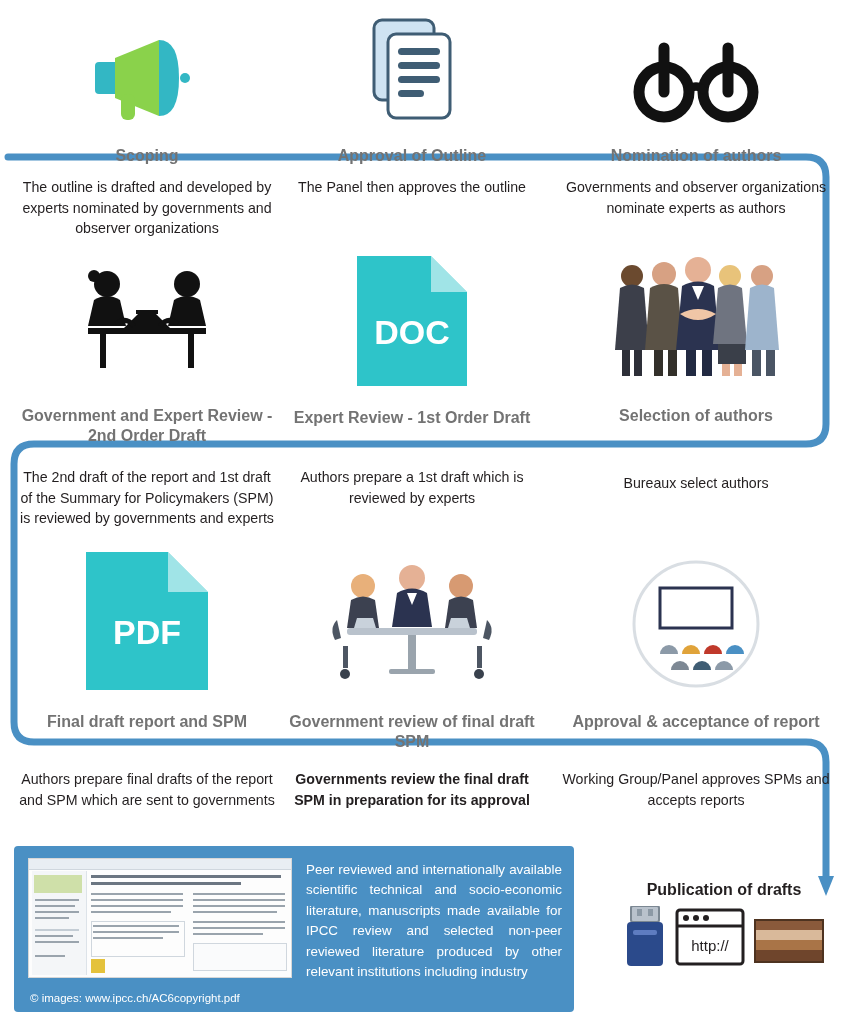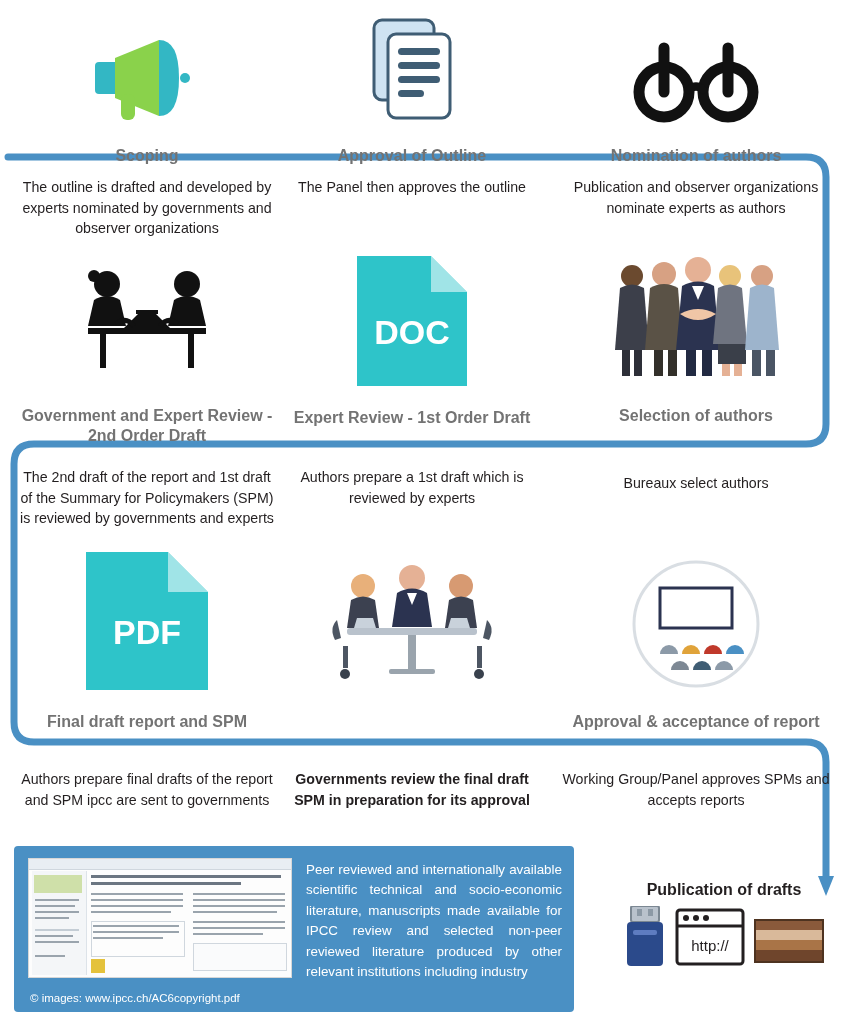--- a/index.html
+++ b/index.html
@@ -113,21 +113,21 @@
         <circle cx="38" cy="52" r="25" fill="none" stroke="#111111" stroke-width="11"></circle>
         <circle cx="102" cy="52" r="25" fill="none" stroke="#111111" stroke-width="11"></circle>
         <path d="M38 52 L38 8" stroke="#111111" stroke-width="11" stroke-linecap="round" fill="none"></path>
         <path d="M102 52 L102 8" stroke="#111111" stroke-width="11" stroke-linecap="round" fill="none"></path>
         <path d="M63 50 Q70 43 77 50" stroke="#111111" stroke-width="8" fill="none" stroke-linecap="round"></path>
       </svg>
     </div>
     <div class="title">Nomination of authors</div>
   </div>
   <div class="cell c3" style="top:168px;">
-    <div class="desc">Publication and observer organizations nominate experts as authors</div>
+    <div class="desc">Governments and observer organizations nominate experts as authors</div>
   </div>
 
   <div class="cell c1" style="top:266px;">
     <div class="icon-wrap">
       <svg class="table-ill" viewBox="0 0 150 118">
         <circle cx="35" cy="18" r="13" fill="#111"></circle>
         <path d="M22 34 q13 -8 26 0 l6 26 h-38 z" fill="#111"></path>
         <circle cx="22" cy="10" r="6" fill="#111"></circle>
         <circle cx="115" cy="18" r="13" fill="#111"></circle>
         <path d="M102 34 q13 -8 26 0 l6 26 h-38 z" fill="#111"></path>
@@ -204,21 +204,21 @@
     <div class="icon-wrap" style="height:142px;">
       <svg class="pdf-teal" viewBox="0 0 122 138">
         <path d="M0 0 h82 l40 40 v98 h-122 z" fill="#2ec4c9"></path>
         <path d="M82 0 l40 40 h-40 z" fill="#ffffff" opacity="0.55"></path>
         <text x="61" y="92" font-family="Liberation Sans, sans-serif" font-size="34" font-weight="bold" fill="#ffffff" text-anchor="middle">PDF</text>
       </svg>
     </div>
     <div class="title">Final draft report and SPM</div>
   </div>
   <div class="cell c1" style="top:760px;">
-    <div class="desc">Authors prepare final drafts of the report and SPM ipcc are sent to governments</div>
+    <div class="desc">Authors prepare final drafts of the report and SPM which are sent to governments</div>
   </div>
 
   <div class="cell c2" style="top:548px;">
     <div class="icon-wrap" style="height:142px;">
       <svg class="meeting-ill" viewBox="0 0 178 132">
 
         <circle cx="40" cy="28" r="12" fill="#e8b07a"></circle>
         <path d="M28 42 q12 -7 24 0 l4 28 h-32 z" fill="#3c4150"></path>
 
         <circle cx="89" cy="20" r="13" fill="#e5b195"></circle>
@@ -236,20 +236,21 @@
         <path d="M128 60 l16 0 l3 10 h-22 z" fill="#c9d2db"></path>
 
         <path d="M14 62 q-8 8 -2 20 l6 -2z" fill="#4d5663"></path>
         <path d="M164 62 q8 8 2 20 l-6 -2z" fill="#4d5663"></path>
         <rect x="20" y="88" width="5" height="22" fill="#4d5663"></rect>
         <rect x="154" y="88" width="5" height="22" fill="#4d5663"></rect>
         <circle cx="22" cy="116" r="5" fill="#39414d"></circle>
         <circle cx="156" cy="116" r="5" fill="#39414d"></circle>
       </svg>
     </div>
+    <div class="title">Government review of final draft SPM</div>
   </div>
   <div class="cell c2" style="top:760px;font-weight:bold;">
     <div class="desc">Governments review the final draft SPM in preparation for its approval</div>
   </div>
 
   <div class="cell c3" style="top:548px;">
     <div class="icon-wrap" style="height:142px;">
       <svg class="approval-circle" viewBox="0 0 140 132">
         <circle cx="70" cy="66" r="62" fill="none" stroke="#d9dee3" stroke-width="3"></circle>
         <rect x="34" y="30" width="72" height="40" fill="#ffffff" stroke="#2b3350" stroke-width="3"></rect>

